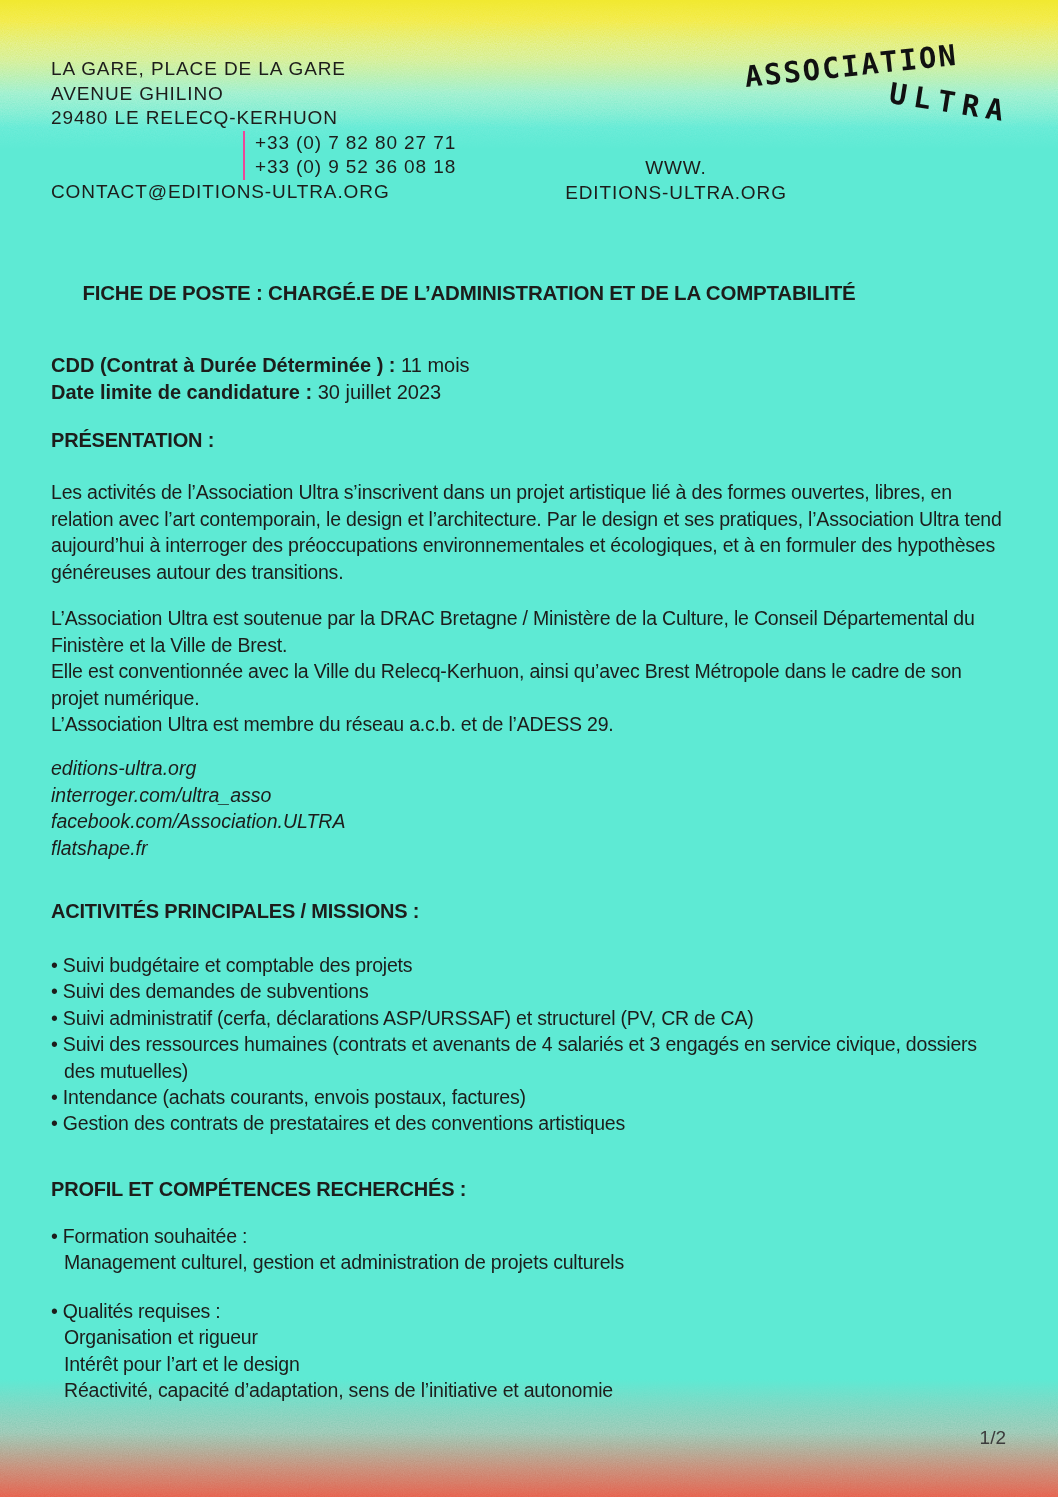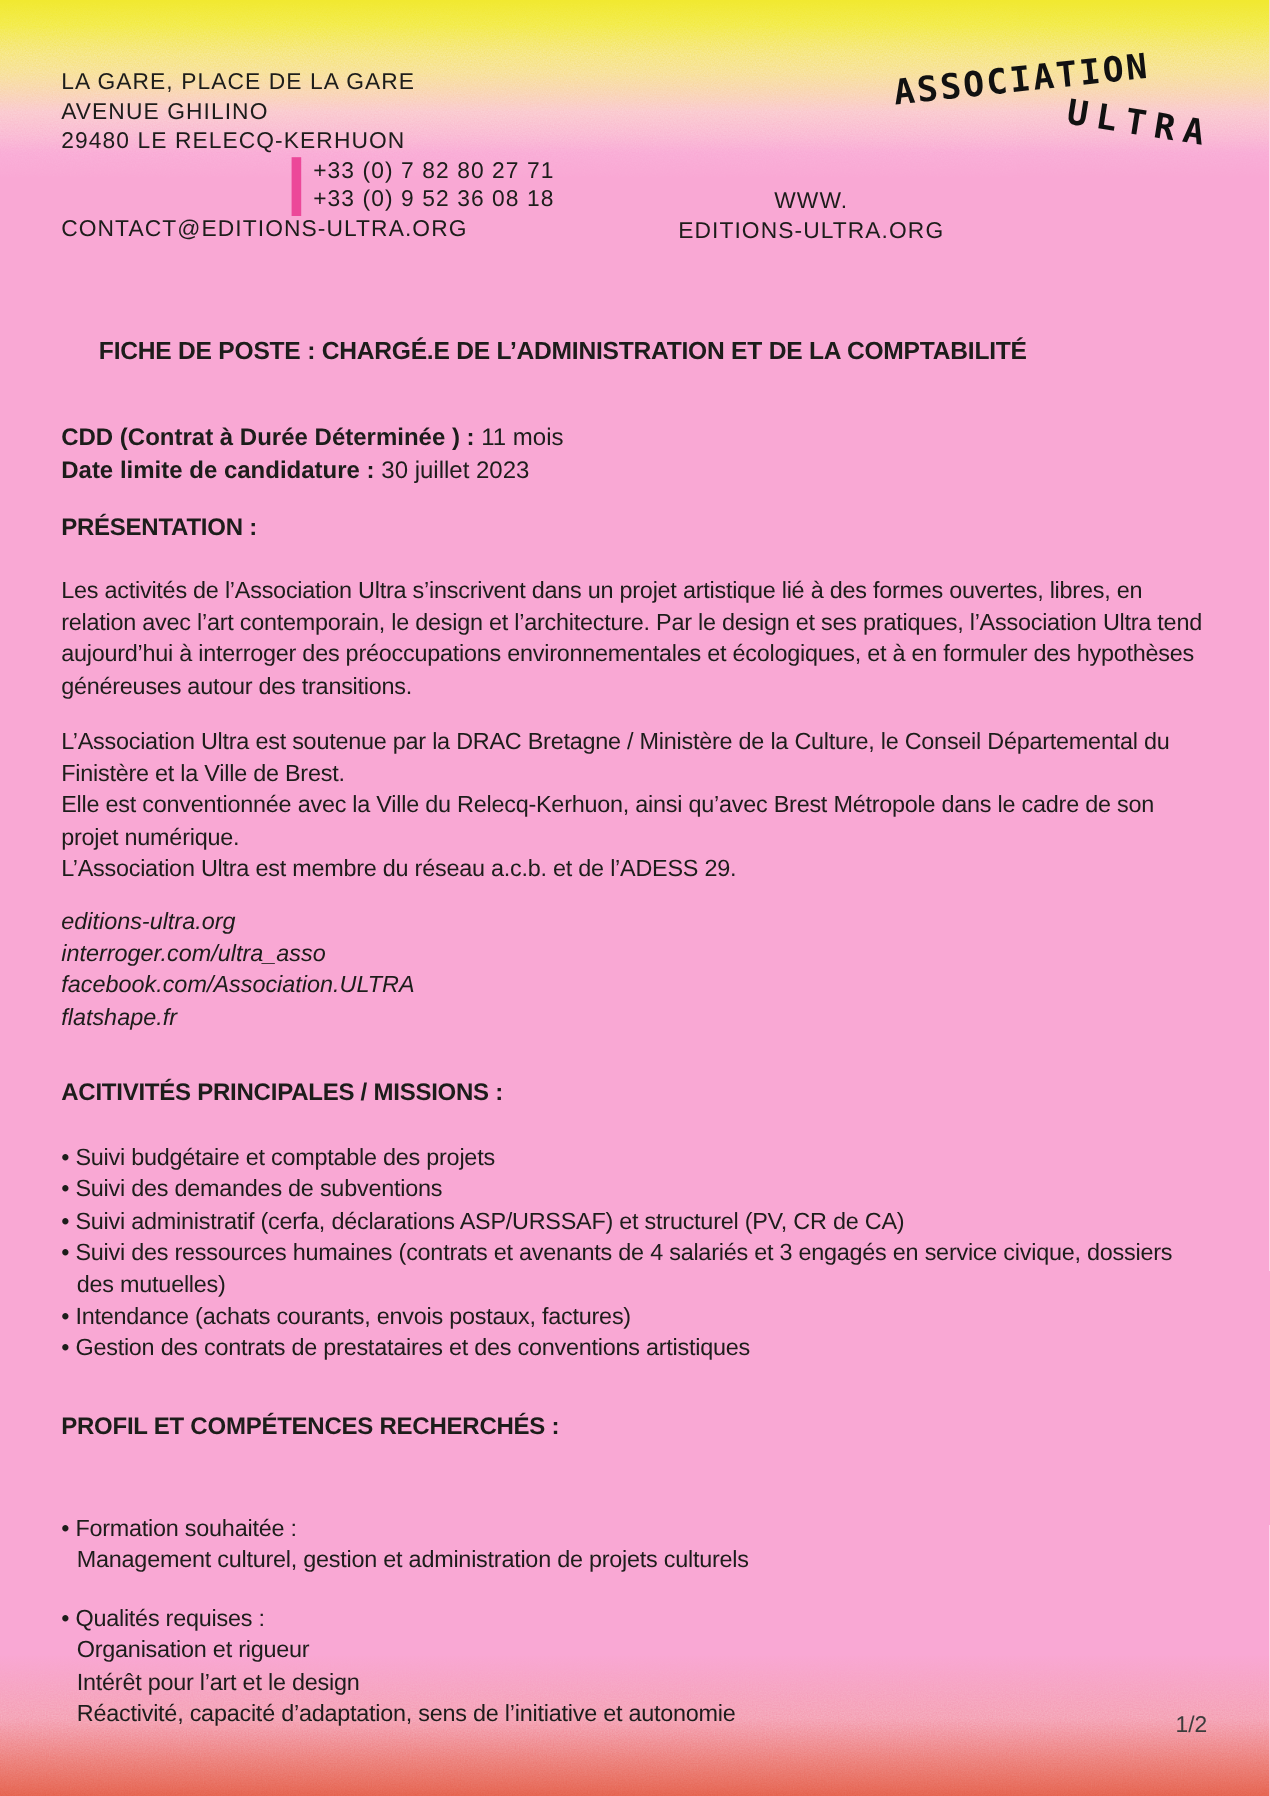--- a/index.html
+++ b/index.html
@@ -1,18 +1,18 @@
 <!DOCTYPE html>
 <html><head>
 <meta charset="utf-8">
 <style>
   html,body { margin:0; padding:0; background:#ffffff; }
   .page {
     position:relative; width:1058px; height:1497px;
-    background:#f9a8d4; overflow:hidden;
+    background:#5eead4; overflow:hidden;
     font-family:"Liberation Sans", sans-serif;
     color:#1d1d1b;
   }
 
   
   .band-top {
     position:absolute; top:0; left:0; width:1058px; height:150px;
     background:linear-gradient(to bottom,
       #f1e930 0%, #f2ea3e 14%, rgba(245,238,110,0.75) 40%,
       rgba(250,246,180,0.35) 62%, rgba(255,255,255,0) 85%);
@@ -24,21 +24,21 @@
       rgba(231,105,82,0.75) 75%, #e5604b 100%);
   }
   .grain { position:absolute; left:0; top:0; width:100%; height:100%; display:block; }
 
   
   .address {
     position:absolute; left:51px; top:57px;
     font-size:19px; line-height:24.6px; letter-spacing:0.9px;
     white-space:nowrap;
   }
-  .phones { margin-left:192px; border-left:8px solid #ec4899; padding-left:10px; }
+  .phones { margin-left:192px; border-left:2px solid #ec4899; padding-left:10px; }
   .website {
     position:absolute; left:541px; top:156px; width:270px;
     font-size:19px; line-height:24.6px; letter-spacing:0.9px;
     text-align:center;
   }
   .logo {
     position:absolute; top:46px; right:44px; width:270px;
     font-family:"DejaVu Sans Mono", monospace; font-weight:bold;
     font-size:29px; color:#111111;
   }
@@ -60,21 +60,21 @@
   .p1 { top:479px; }
   .p2 { top:605px; }
   .links { position:absolute; top:755px; left:51px; font-style:italic; font-size:19.5px; line-height:26.6px; }
 
   .h-missions { position:absolute; top:900px; left:51px; }
   .missions { position:absolute; top:952px; left:51px; width:958px;
               font-size:19.5px; line-height:26.4px; letter-spacing:-0.2px; }
   .bullet-item { padding-left:13px; text-indent:-13px; }
 
   .h-profile { position:absolute; top:1178px; left:51px; }
-  .profile { position:absolute; top:1261px; left:51px; width:958px;
+  .profile { position:absolute; top:1223px; left:51px; width:958px;
              font-size:19.5px; line-height:26.4px; letter-spacing:-0.2px; }
   .profile .group2 { margin-top:22px; }
   .sub-line { padding-left:13px; }
 
   .pagenum { position:absolute; top:1427px; right:52px; font-size:19px; color:#3c3c3c; }
 </style>
 </head>
 <body>
 
 <div class="page">

